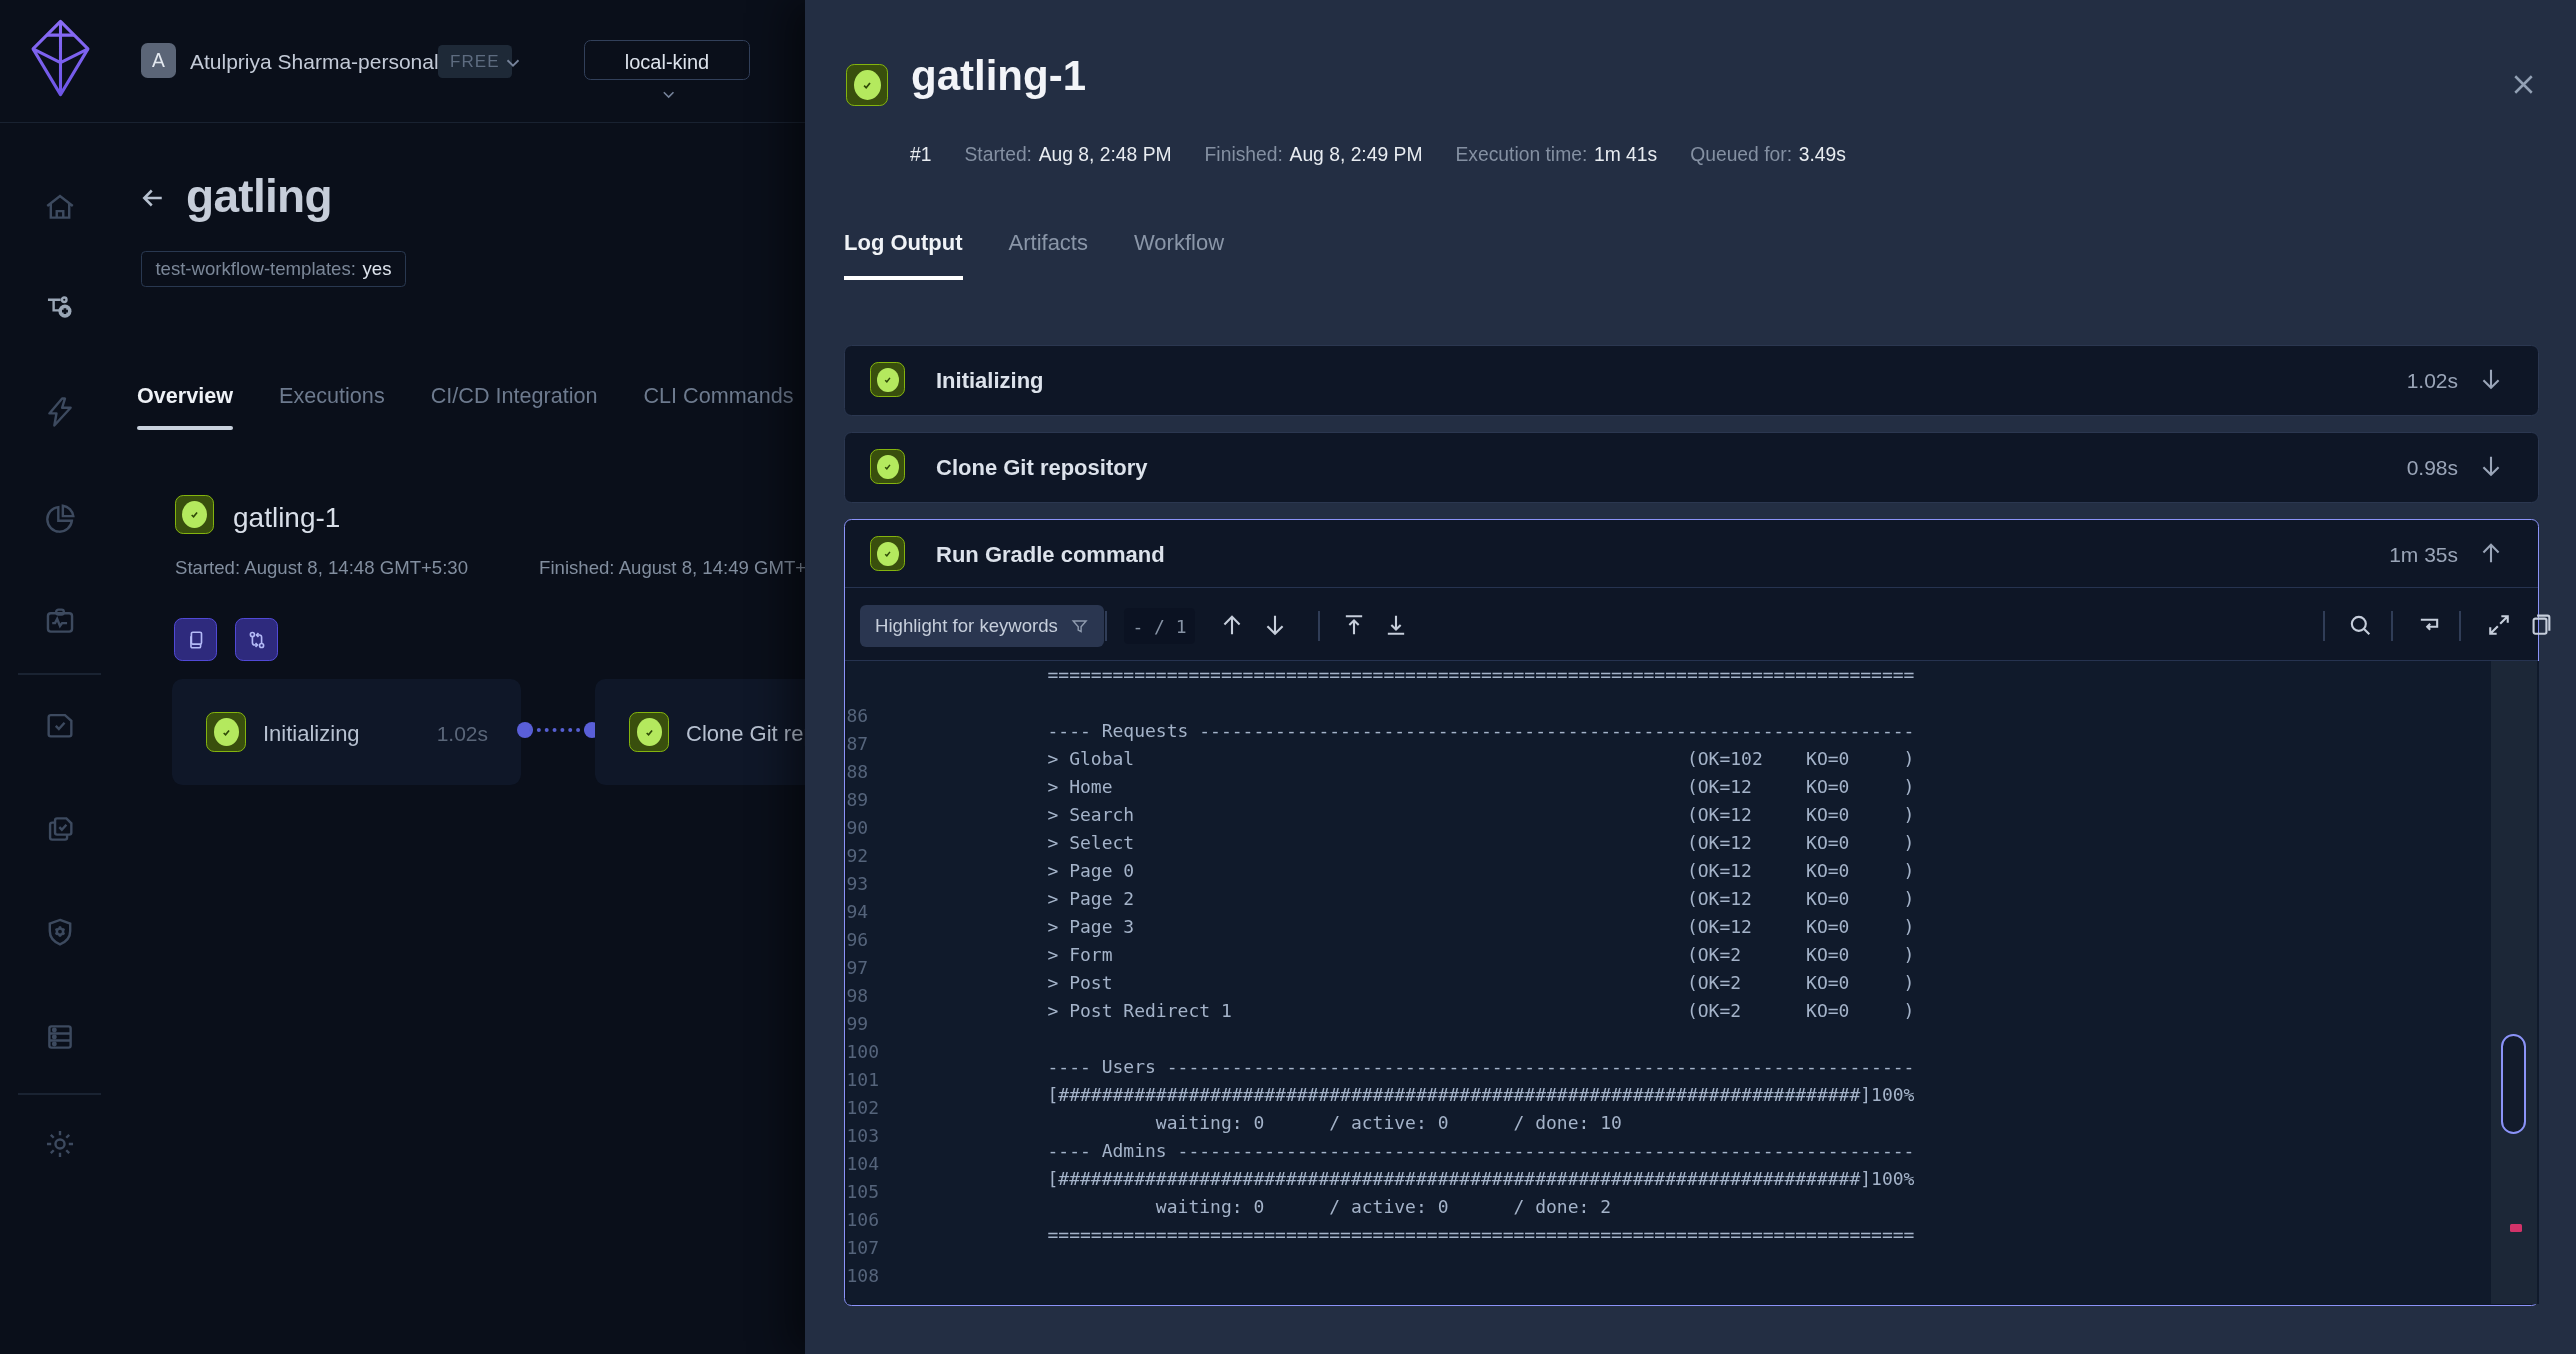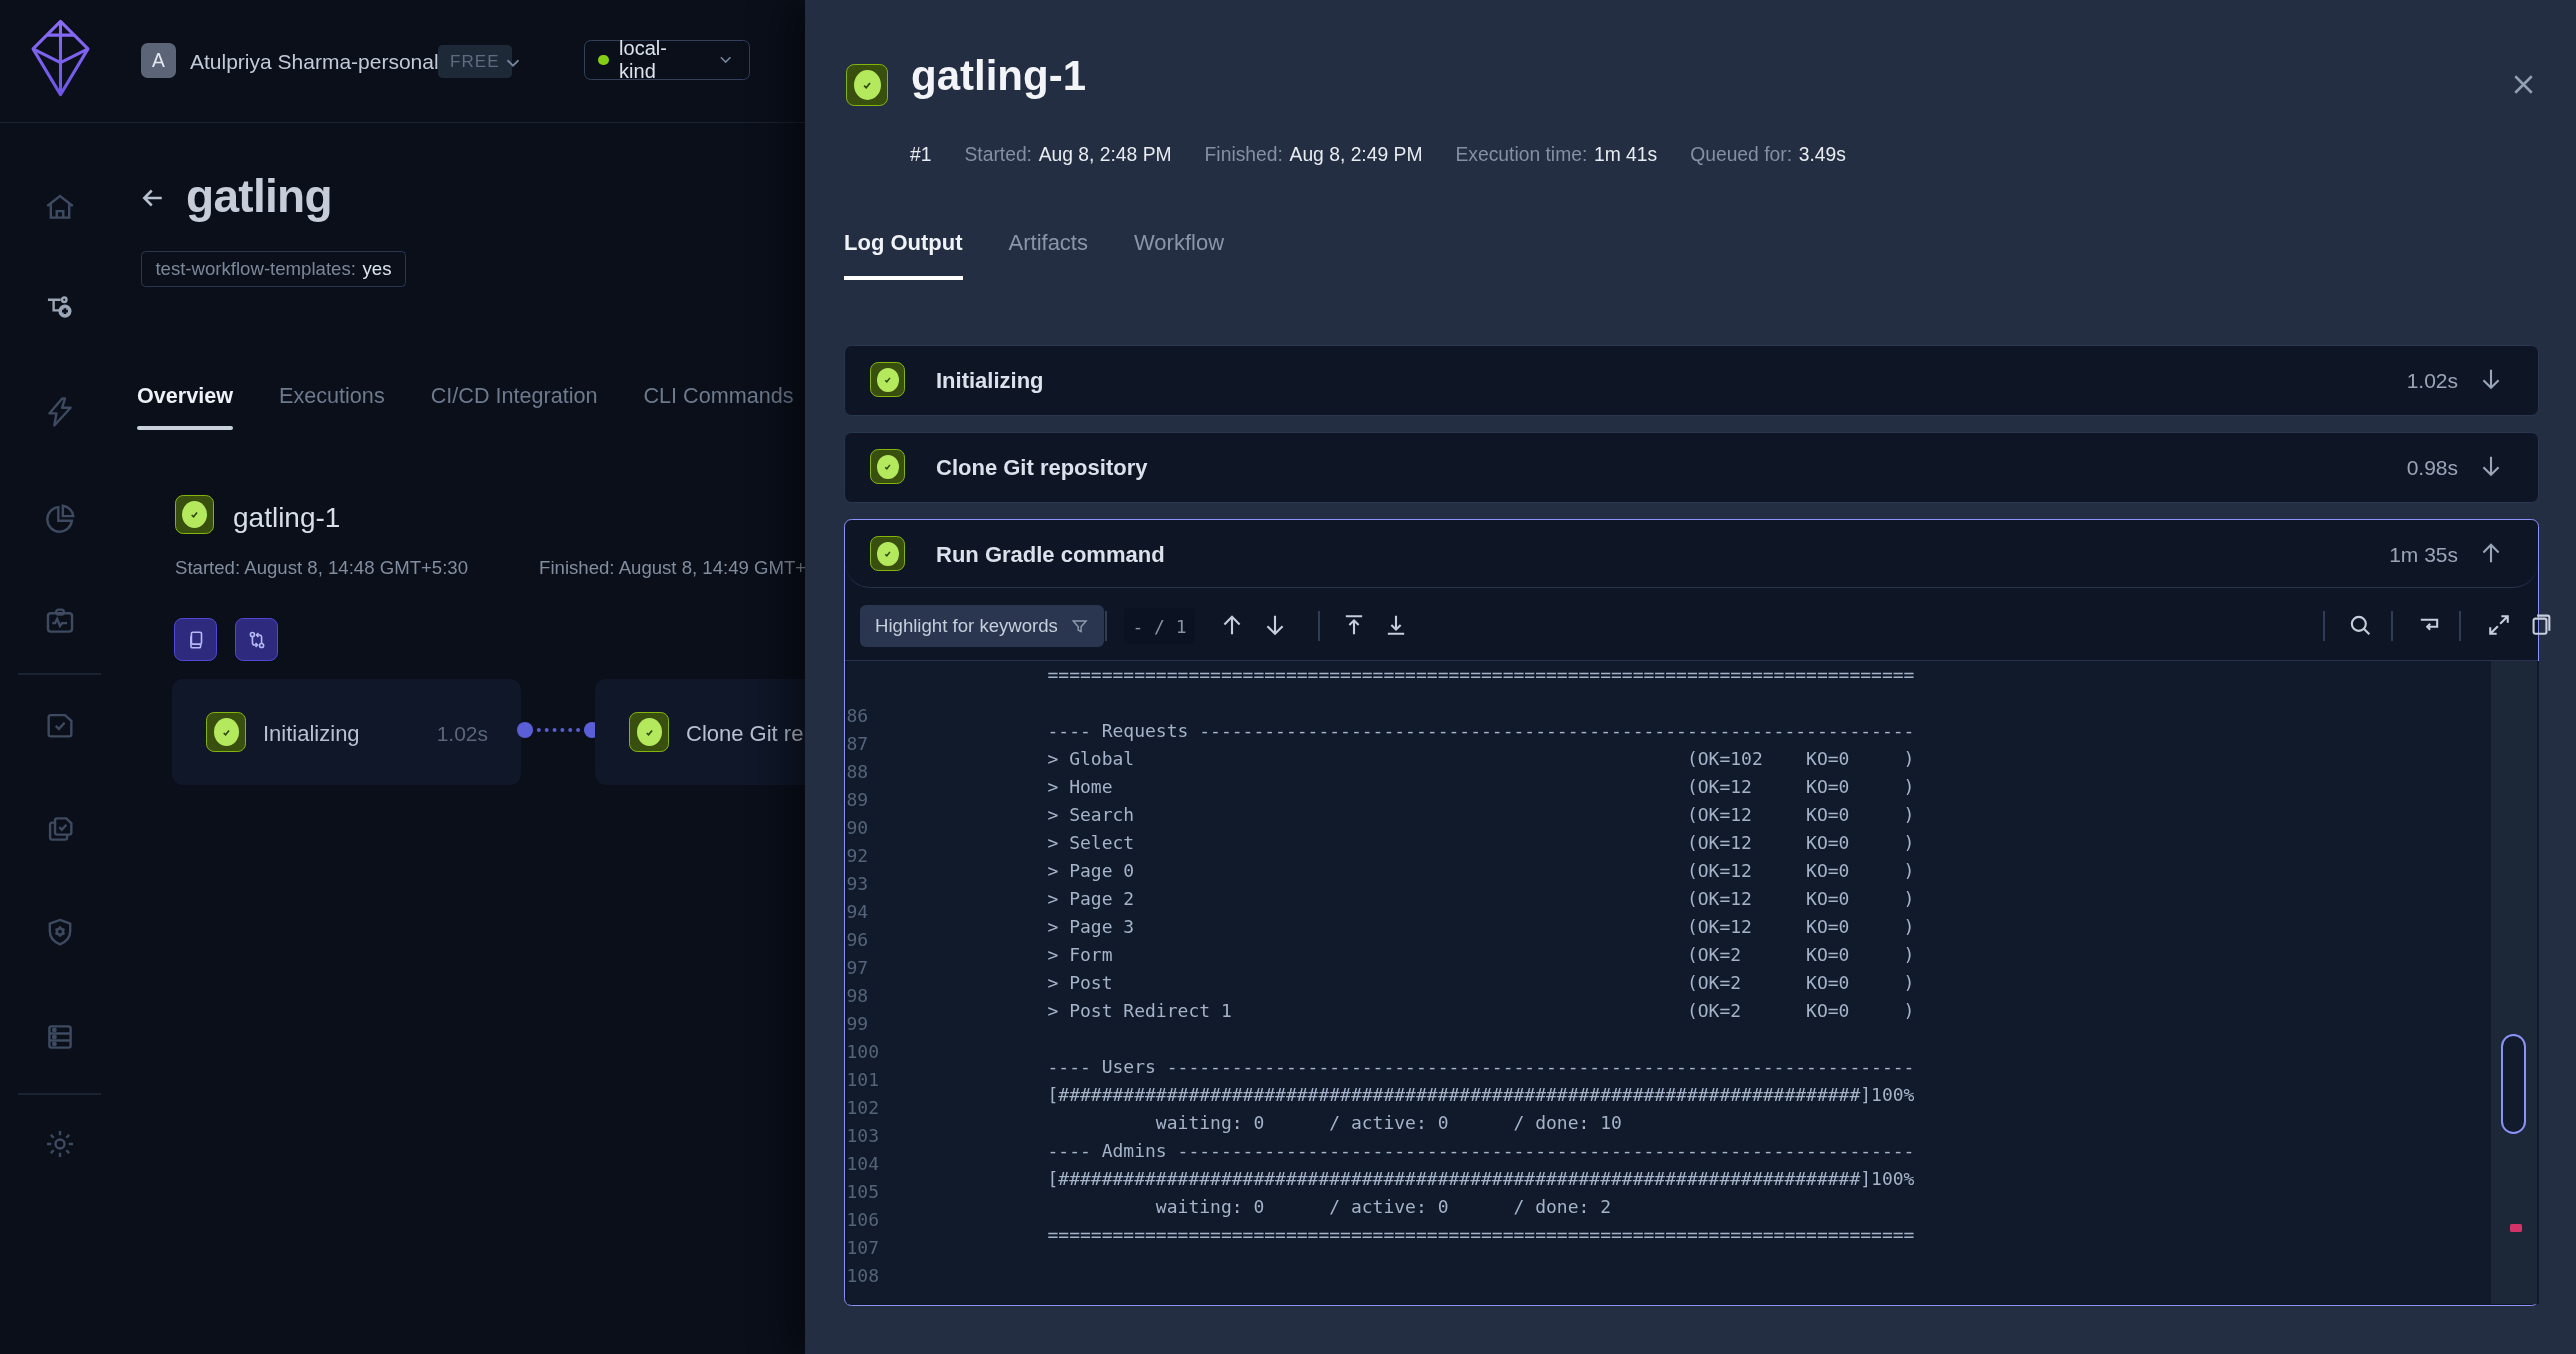--- a/index.html
+++ b/index.html
@@ -17,21 +17,21 @@
   #left-region { position:absolute; left:0; top:0; width:847px; height:1354px; background:#0a0f1a; }
   #topbar { position:absolute; left:0; top:0; width:805px; height:123px; border-bottom:1.5px solid #192231; }
   #logo { left:30px; top:18px; }
   #org-avatar { left:141px; top:43px; width:35px; height:35px; border-radius:6.7px; background:#5b6577;
     display:flex; align-items:center; justify-content:center; font-size:19.3px; color:#e3e8ef; }
   #org-name { left:190px; top:50px; font-size:21px; color:#c3cad7; }
   #plan-badge { left:438px; top:45px; height:33px; padding:0 12px; border-radius:4.5px; background:#1e2937;
     display:flex; align-items:center; font-size:17px; letter-spacing:1.1px; color:#5e6c80; }
   #org-chevron { left:502px; top:52px; color:#76839a; }
   #env-select { left:584px; top:40px; width:166px; height:40px; border:1.5px solid #32405a; border-radius:6.7px;
-    display:flex; align-items:center; gap:10.4px; padding:0 13.4px; }
+    display:flex; align-items:center; gap:10.4px; padding:0 13.4px;flex-direction:column; }
   #env-dot { width:10.4px; height:10.4px; border-radius:50%; background:#84cc16; }
   #env-label { font-size:20px; color:#dde3ec; }
   #env-chevron { color:#76839a; margin-left:3px; }
 
   
   .rail-item { position:absolute; left:43px; width:34px; height:34px; color:#3d4a5f; cursor:pointer; }
   .rail-item.active { color:#9aa6b6; }
   .rail-div { position:absolute; left:18px; width:83px; height:1.5px; background:#1a2332; }
 
   
@@ -83,21 +83,21 @@
   .section { position:absolute; left:39px; width:1695px; border-radius:7.4px;
     background:#0e1626; border:1.5px solid #2b3750; }
   .sec-head { position:relative; height:68px; }
   .sec-badge { position:absolute; left:25px; top:16.4px; width:35px; height:35px; }
   .sec-label { position:absolute; left:91px; top:21.6px; font-size:22px; font-weight:bold; color:#dce2eb; }
   .sec-dur { position:absolute; right:80px; top:23px; font-size:21px; color:#9aa5b8; }
   .sec-chev { position:absolute; right:33px; top:19.3px; color:#9aa5b8; cursor:pointer; }
   #section-1 { top:345px; height:71px; }
   #section-2 { top:432px; height:71px; }
   #section-3 { top:519px; height:787px; border-color:#8b93f8; }
-  #section-3 .sec-head { border-bottom:1.5px solid #263350;border-radius:25px; }
+  #section-3 .sec-head { border-bottom:1.5px solid #263350; }
 
   #log-toolbar { position:absolute; left:0; top:69px; width:100%; height:72px; border-bottom:1.5px solid #263350; }
   #hl-btn { left:15px; top:16.4px; height:42px; border-radius:6px; background:#2a3650;
     display:flex; align-items:center; gap:12px; padding:0 15px; font-size:18.6px; color:#c6cedb; cursor:pointer; }
   #hl-btn .f-icon { color:#8e9aad; }
   .tb-sep { position:absolute; top:22px; width:1.5px; height:30px; background:#303d57; }
   #match-counter { left:279px; top:19.3px; width:71px; height:36px; border-radius:4.5px; background:#0b1222;
     display:flex; align-items:center; justify-content:center; font-size:18px; color:#8793a5;
     font-family:"DejaVu Sans Mono", monospace; }
   .tb-icon { position:absolute; top:22px; color:#c6cedb; cursor:pointer; }

